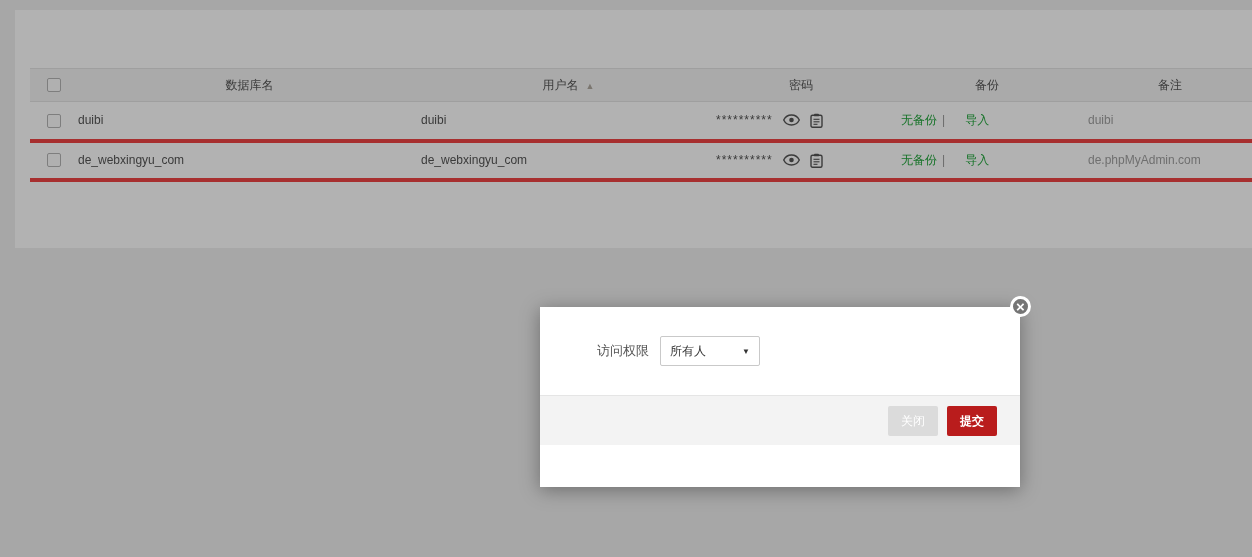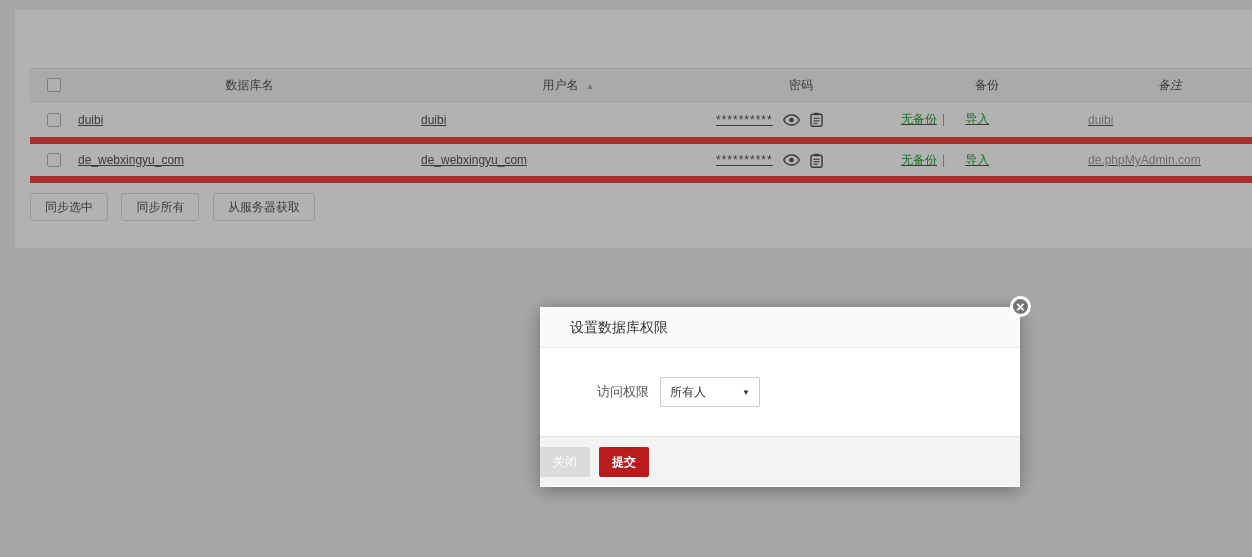--- a/index.html
+++ b/index.html
@@ -28,27 +28,27 @@
   
   table.db-table {
     position:absolute; left:15px; top:58px; right:0; width:1222px;
     border-collapse:collapse; table-layout:fixed; font-size:12px; color:#555;
   }
   .db-table th {
     background:#f4f4f4; height:33px; font-weight:normal; text-align:center;
     color:#555; border-top:1px solid #e4e4e4; border-bottom:1px solid #e4e4e4;
     padding:0;
   }
-  .db-table td { height:39px; border-bottom:7px solid #ef4444; padding:0;text-decoration:underline; }
+  .db-table td { height:39px; border-bottom:4px solid #ef4444; padding:0; }
   .col-check { width:48px; text-align:center !important; }
   .col-name  { width:343px; }
   .col-user  { width:295px; }
   .col-pass  { width:170px; }
   .col-backup{ width:202px;font-family:Liberation Mono, monospace; }
-  .col-note  { width:auto;font-style:italic; }
+  .col-note  { width:auto; }
   .checkbox {
     display:inline-block; width:14px; height:14px; background:#fdfdfd;
     border:1px solid #b5b5b5; border-radius:2px; vertical-align:middle;
     cursor:pointer;
   }
   .sort-icon { font-size:9px; color:#b0a9a0; margin-left:7px; cursor:pointer; }
   .pass-wrap { display:flex; align-items:center; gap:10px; }
   .pass-mask { letter-spacing:1px; color:#555; }
   .icon-btn { display:inline-flex; align-items:center; cursor:pointer; line-height:0; }
   .green-link { color:#20a53a; text-decoration:none; cursor:pointer;margin-left:15px; }
@@ -76,21 +76,21 @@
   .modal-body { height:88px; display:flex; align-items:center; padding-left:57px; }
   .form-label { font-size:13px; color:#555; width:52px; margin-right:11px;text-align:center; }
   .select-box {
     width:100px; height:30px; border:1px solid #c9c9c9; border-radius:2px;
     background:#fff; display:flex; align-items:center; justify-content:space-between;
     padding:0 9px; font-size:12px; color:#333; cursor:pointer;
   }
   .select-caret { font-size:8px; color:#333; }
   .modal-footer {
     height:50px; background:#f3f3f3; border-top:1px solid #e5e5e5;
-    display:flex; align-items:center; 
+    display:flex; align-items:center; justify-content:flex-end; padding-right:23px;
   }
   .mbtn {
     height:30px; line-height:30px; padding:0 13px; font-size:12px;
     border:none; border-radius:2px; color:#fff; cursor:pointer;
   }
   .mbtn-close { background:#dbdbdb; margin-right:9px; }
   .mbtn-submit { background:#b91c1c;font-weight:bold; }
 </style>
 </head>
 <body>
@@ -168,35 +168,27 @@
             </span>
           </td>
           <td>
             <span class="green-link">无备份</span><span class="link-sep">|</span><span class="green-link">导入</span>
           </td>
           <td><span class="note-text">de.phpMyAdmin.com</span></td>
         </tr>
       </tbody>
     </table>
 
-    <div class="bottom-actions">
-      <span class="btn btn-default">同步选中</span>
-      <span class="btn btn-default">同步所有</span>
-      <span class="btn btn-default">从服务器获取</span>
-    </div>
 
   </div>
 
   <div class="overlay"></div>
 
   <div class="modal">
     <div class="modal-close">×</div>
-    <div class="modal-header">
-      <span>设置数据库权限</span>
-    </div>
     <div class="modal-body">
       <span class="form-label">访问权限</span>
       <span class="select-box">
         <span>所有人</span>
         <span class="select-caret">▼</span>
       </span>
     </div>
     <div class="modal-footer">
       <span class="mbtn mbtn-close">关闭</span>
       <span class="mbtn mbtn-submit">提交</span>

